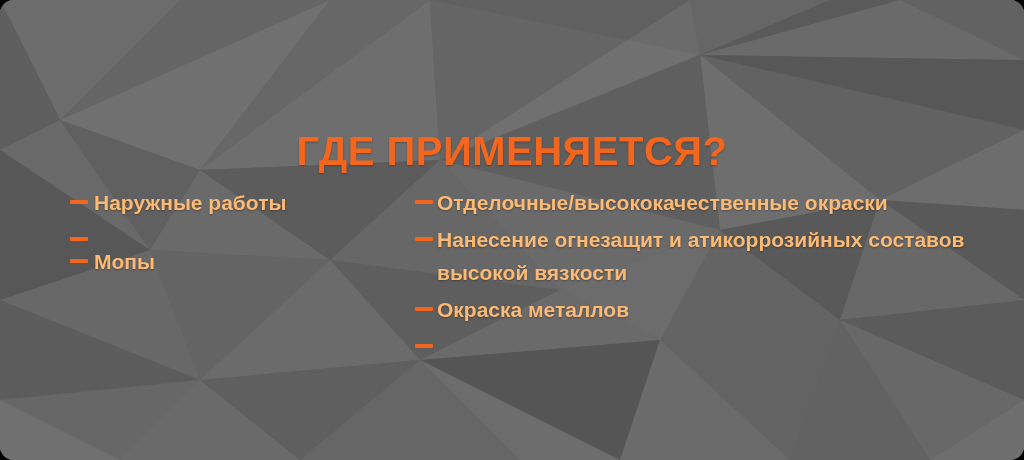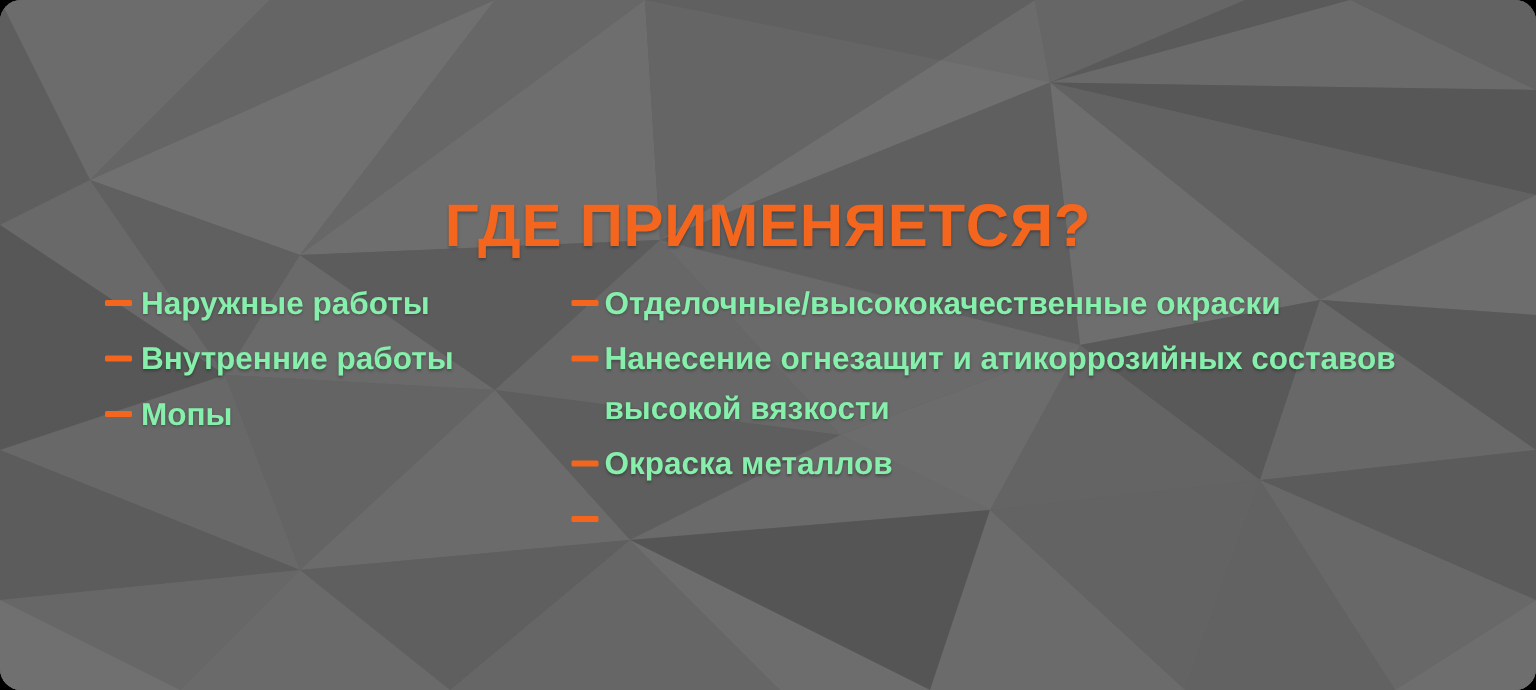--- a/index.html
+++ b/index.html
@@ -54,41 +54,41 @@
     line-height: 44px;
     letter-spacing: 0.5px;
     white-space: nowrap;
     text-shadow: 0 1px 2px rgba(0,0,0,0.28);
   }
 
   .column {
     position: absolute;
   }
   #col-left  { left: 70px;  top: 186px; width: 300px; }
-  #col-right { left: 381px; top: 186px; width: 600px; }
+  #col-right { left: 415px; top: 186px; width: 600px; }
 
   .bullet {
     display: flex;
     align-items: flex-start;
     margin: 0 0 4px 0;
     padding: 0;
   }
   .dash {
     flex: 0 0 auto;
     width: 18px;
     height: 4px;
     background: #F4661E;
     margin-top: 14px;
     margin-right: 6px;
     border-radius: 1px;
   }
   #col-right .dash { margin-right: 4px; }
 
   .btext {
-    color: #86efac;
+    color: #fdba74;
     font-family: "Liberation Sans", sans-serif;
     font-weight: 700;
     font-size: 21px;
     line-height: 33px;
     text-shadow: 0 1px 2px rgba(0,0,0,0.30);
   }
   #col-left .btext  { white-space: nowrap; }
   #col-right .btext { max-width: 582px; }
 </style>
 </head>
@@ -164,21 +164,20 @@
 
     <h1 id="title">ГДЕ ПРИМЕНЯЕТСЯ?</h1>
 
     <div id="col-left" class="column">
       <div class="bullet">
         <span class="dash"></span>
         <span class="btext">Наружные работы</span>
       </div>
       <div class="bullet">
         <span class="dash"></span>
-        <span class="btext">Внутренние работы</span>
       </div>
       <div class="bullet">
         <span class="dash"></span>
         <span class="btext">Мопы</span>
       </div>
     </div>
 
     <div id="col-right" class="column">
       <div class="bullet">
         <span class="dash"></span>

